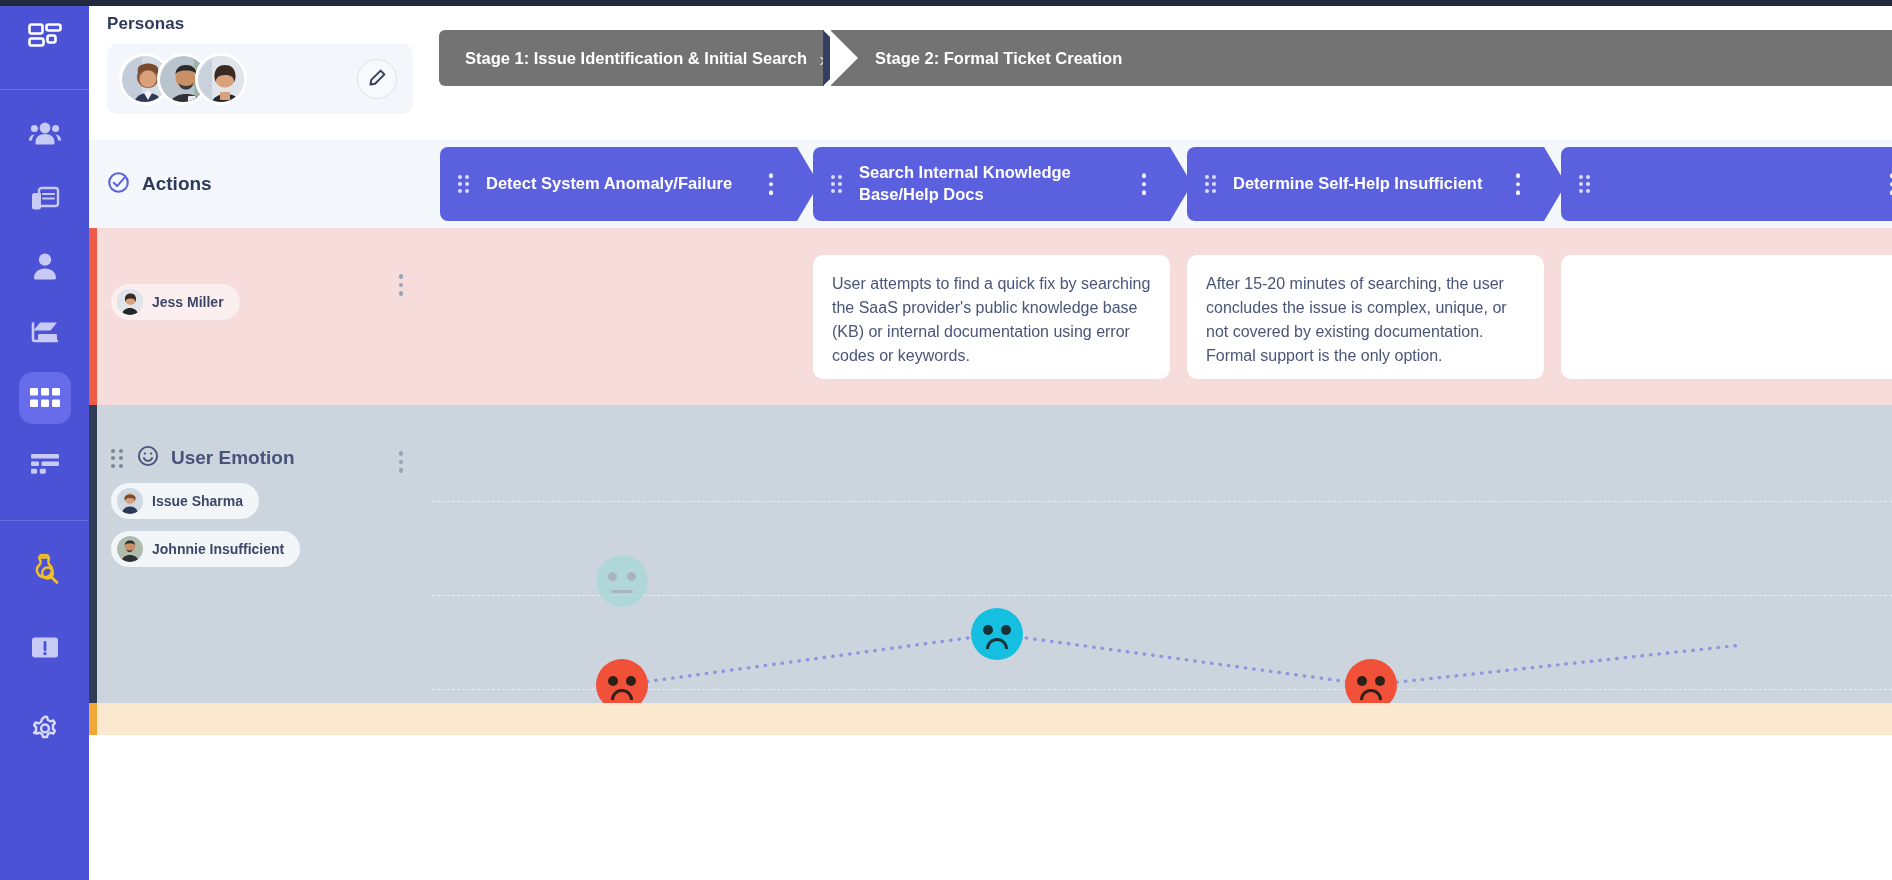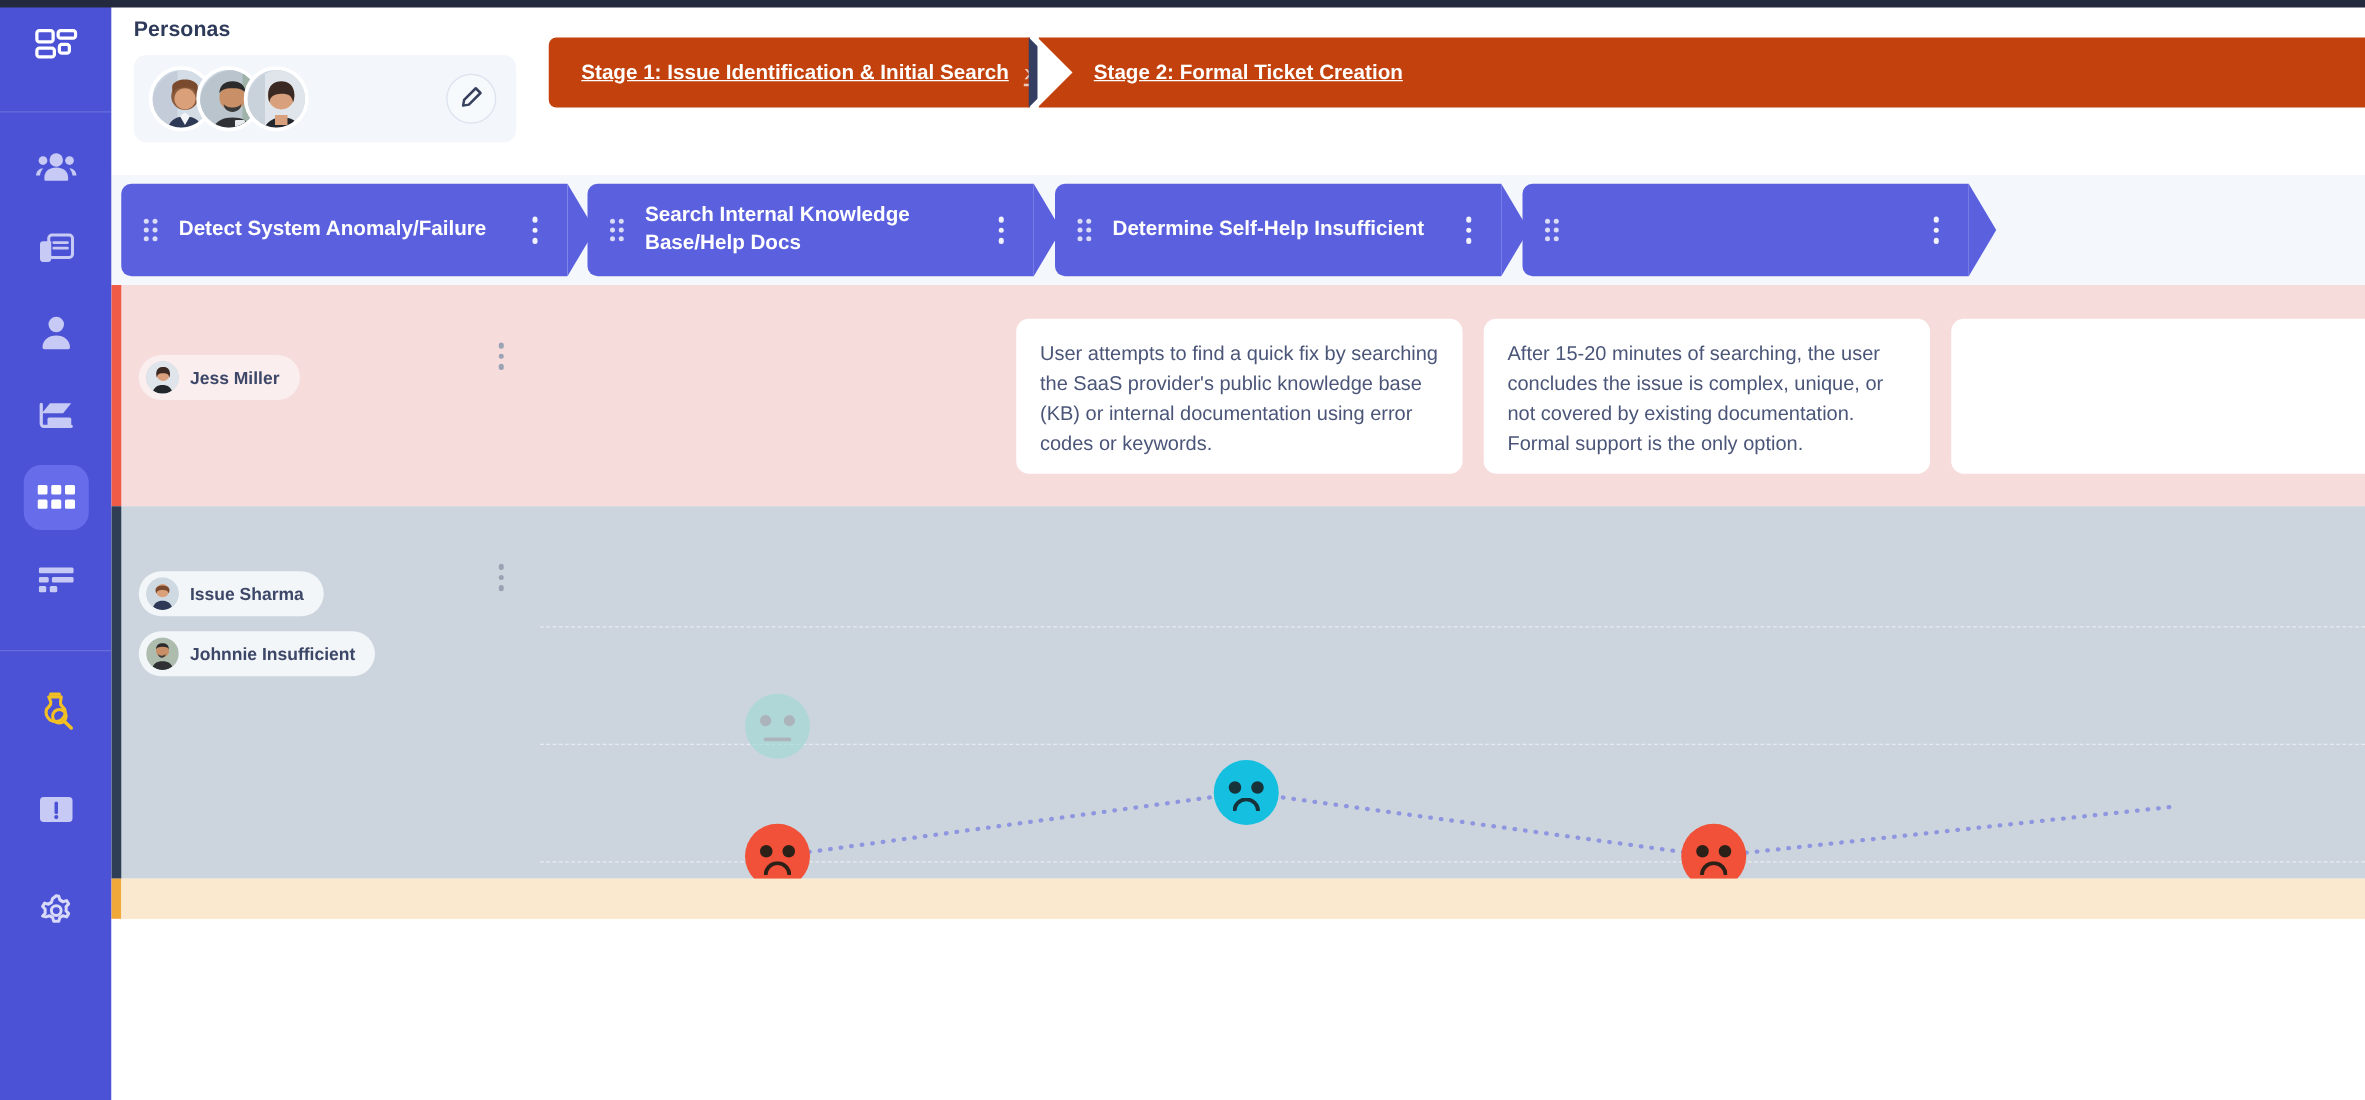--- a/index.html
+++ b/index.html
@@ -46,22 +46,22 @@
   }
   .avatars { display:flex; align-items:center; }
   .av { width: 52px; height: 52px; border-radius: 50%; border: 3px solid #fff; margin-left:-14px;
         overflow:hidden; position:relative; background:#cbd5e1; }
   .av:first-child { margin-left: 0; }
   .edit-btn { width: 40px; height:40px; border-radius:50%; border:1px solid #dbe3ee; background:#f7fafd;
               display:flex; align-items:center; justify-content:center; cursor:pointer; }
 
   .stages { flex: 1 1 auto; position: relative; padding-top: 30px; overflow:hidden;}
   .stage {
-    position:absolute; top: 30px; height: 56px; background:#c2410c; color:#fff;
-    display:flex; align-items:center; font-size: 16.5px; font-weight: 700; text-decoration: underline;
+    position:absolute; top: 30px; height: 56px; background:#737373; color:#fff;
+    display:flex; align-items:center; font-size: 16.5px; font-weight: 700;
   }
   .stage .lbl { white-space: nowrap; }
   .stage-1 { left: 7px; width: 385px; padding-left: 26px; border-radius: 6px 0 0 6px; }
   .stage-1::after{
     content:""; position:absolute; right:-27px; top:0; width:0;height:0;
     border-top:28px solid transparent; border-bottom:28px solid transparent; border-left:28px solid #343e63;
   }
   .stage-chev { margin-left: 12px; opacity:.72; font-weight:400; font-size: 21px; line-height:1; }
   .stage-2 { left: 399px; right: -40px; padding-left: 44px; }
   .stage-2::before{
@@ -330,20 +330,29 @@
           <span class="lbl">Stage 1: Issue Identification &amp; Initial Search</span>
           <span class="stage-chev">›</span>
         </div>
         <div class="stage stage-2">
           <span class="lbl">Stage 2: Formal Ticket Creation</span>
         </div>
       </div>
     </div>
 
     <div class="actions-band">
+      <div class="actions-label">
+        <span>
+          <svg width="23" height="23" viewBox="0 0 23 23" fill="none">
+            <circle cx="11.5" cy="11.5" r="9.3" stroke="#5b61de" stroke-width="2.1"></circle>
+            <path d="M6.8 11.8l3.3 3.3 7-8" stroke="#5b61de" stroke-width="2.1" stroke-linecap="round" stroke-linejoin="round"></path>
+          </svg>
+        </span>
+        <span class="t">Actions</span>
+      </div>
 
       <div class="act-track">
         <div class="act" style="left:381px; width:357px;">
           <span class="grip">
               <i></i>
               <i></i>
               <i></i>
               <i></i>
               <i></i>
               <i></i>
@@ -442,20 +451,39 @@
         </div>
         <div class="card" style="left:1129px; width:357px;">
           <span></span>
         </div>
       </div>
     </div>
 
     <div class="row row-emo">
       <div class="row-accent"></div>
       <div class="row-head emo-chips">
+        <div class="row-head-top">
+          <span class="rh-grip">
+            <i style="background:#7b8798"></i>
+              <i style="background:#7b8798"></i>
+              <i style="background:#7b8798"></i>
+            <i style="background:#7b8798"></i>
+              <i style="background:#7b8798"></i>
+              <i style="background:#7b8798"></i>
+          </span>
+          <span>
+            <svg width="22" height="22" viewBox="0 0 22 22" fill="none" stroke="#48537a" stroke-width="1.9">
+              <circle cx="11" cy="11" r="9.1"></circle>
+              <circle cx="7.9" cy="8.6" r="1.15" fill="#48537a" stroke="none"></circle>
+              <circle cx="14.1" cy="8.6" r="1.15" fill="#48537a" stroke="none"></circle>
+              <path d="M6.9 13.1c1 1.9 2.6 2.8 4.1 2.8s3.1-.9 4.1-2.8" stroke-linecap="round"></path>
+            </svg>
+          </span>
+          <span class="rh-title">User Emotion</span>
+        </div>
         <span class="rh-kebab">
             <i></i>
             <i></i>
             <i></i>
           </span>
 
         <div class="chip">
           <span class="cav">
             <svg width="26" height="26" viewBox="0 0 26 26">
               <defs>

